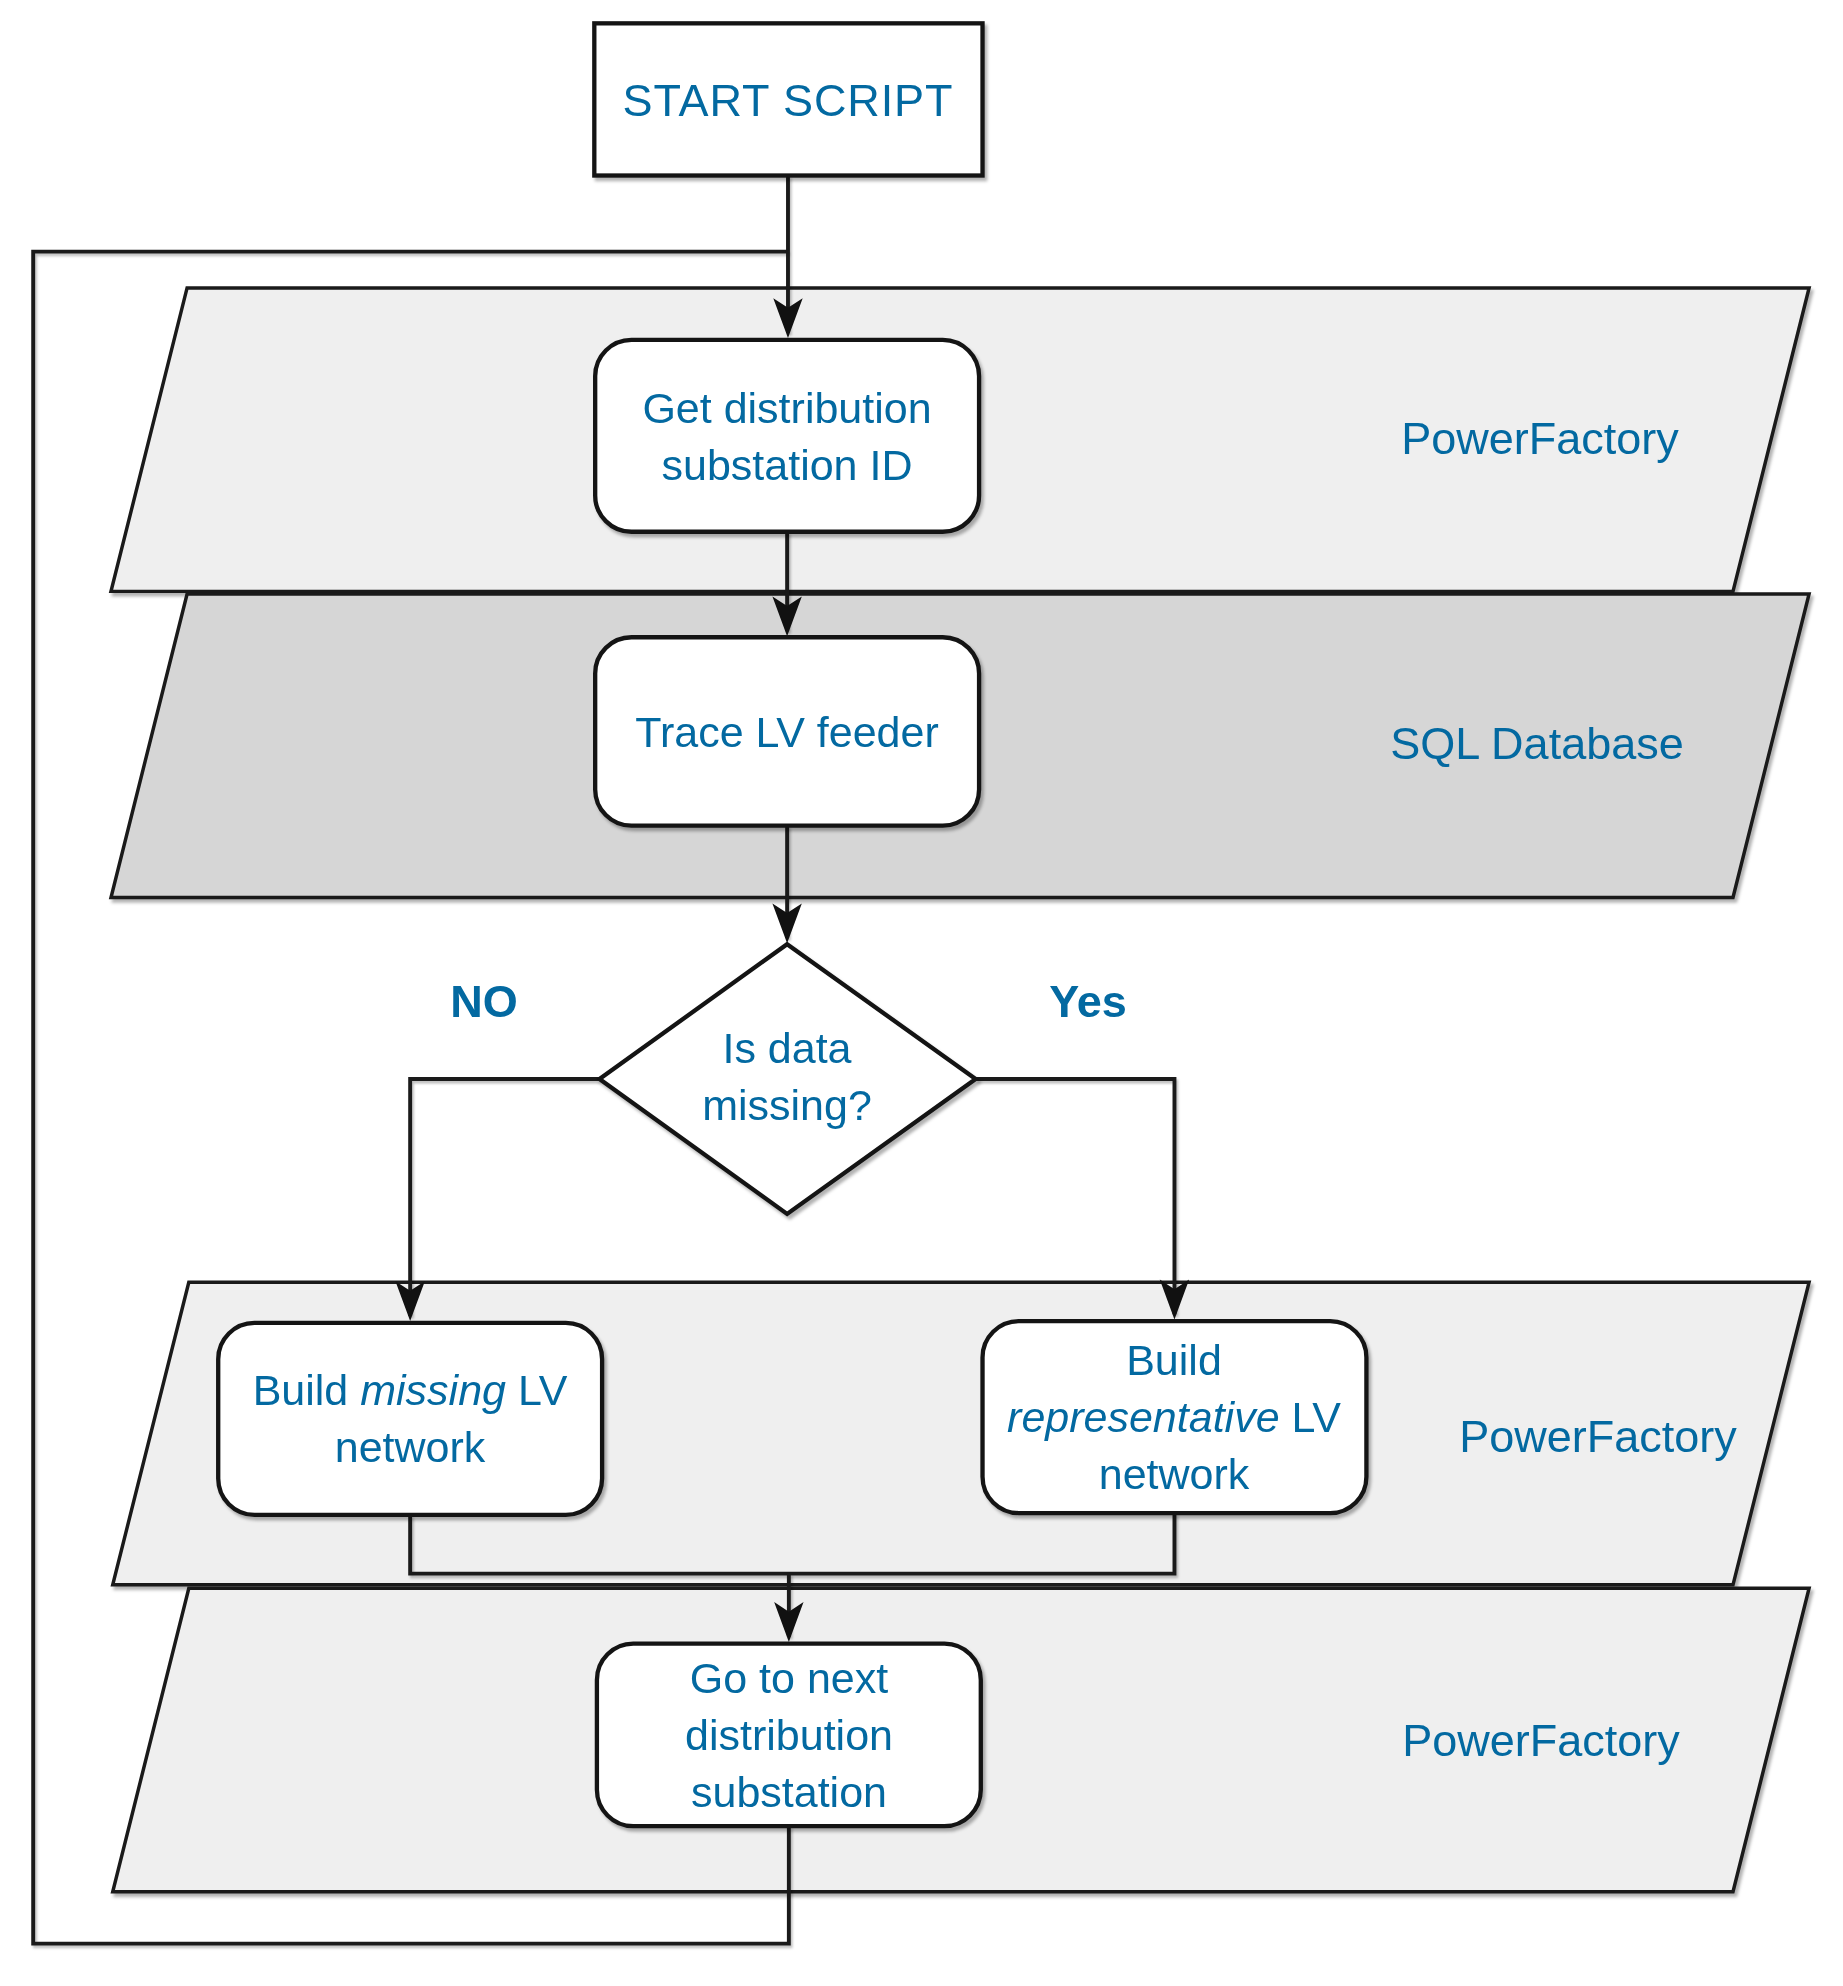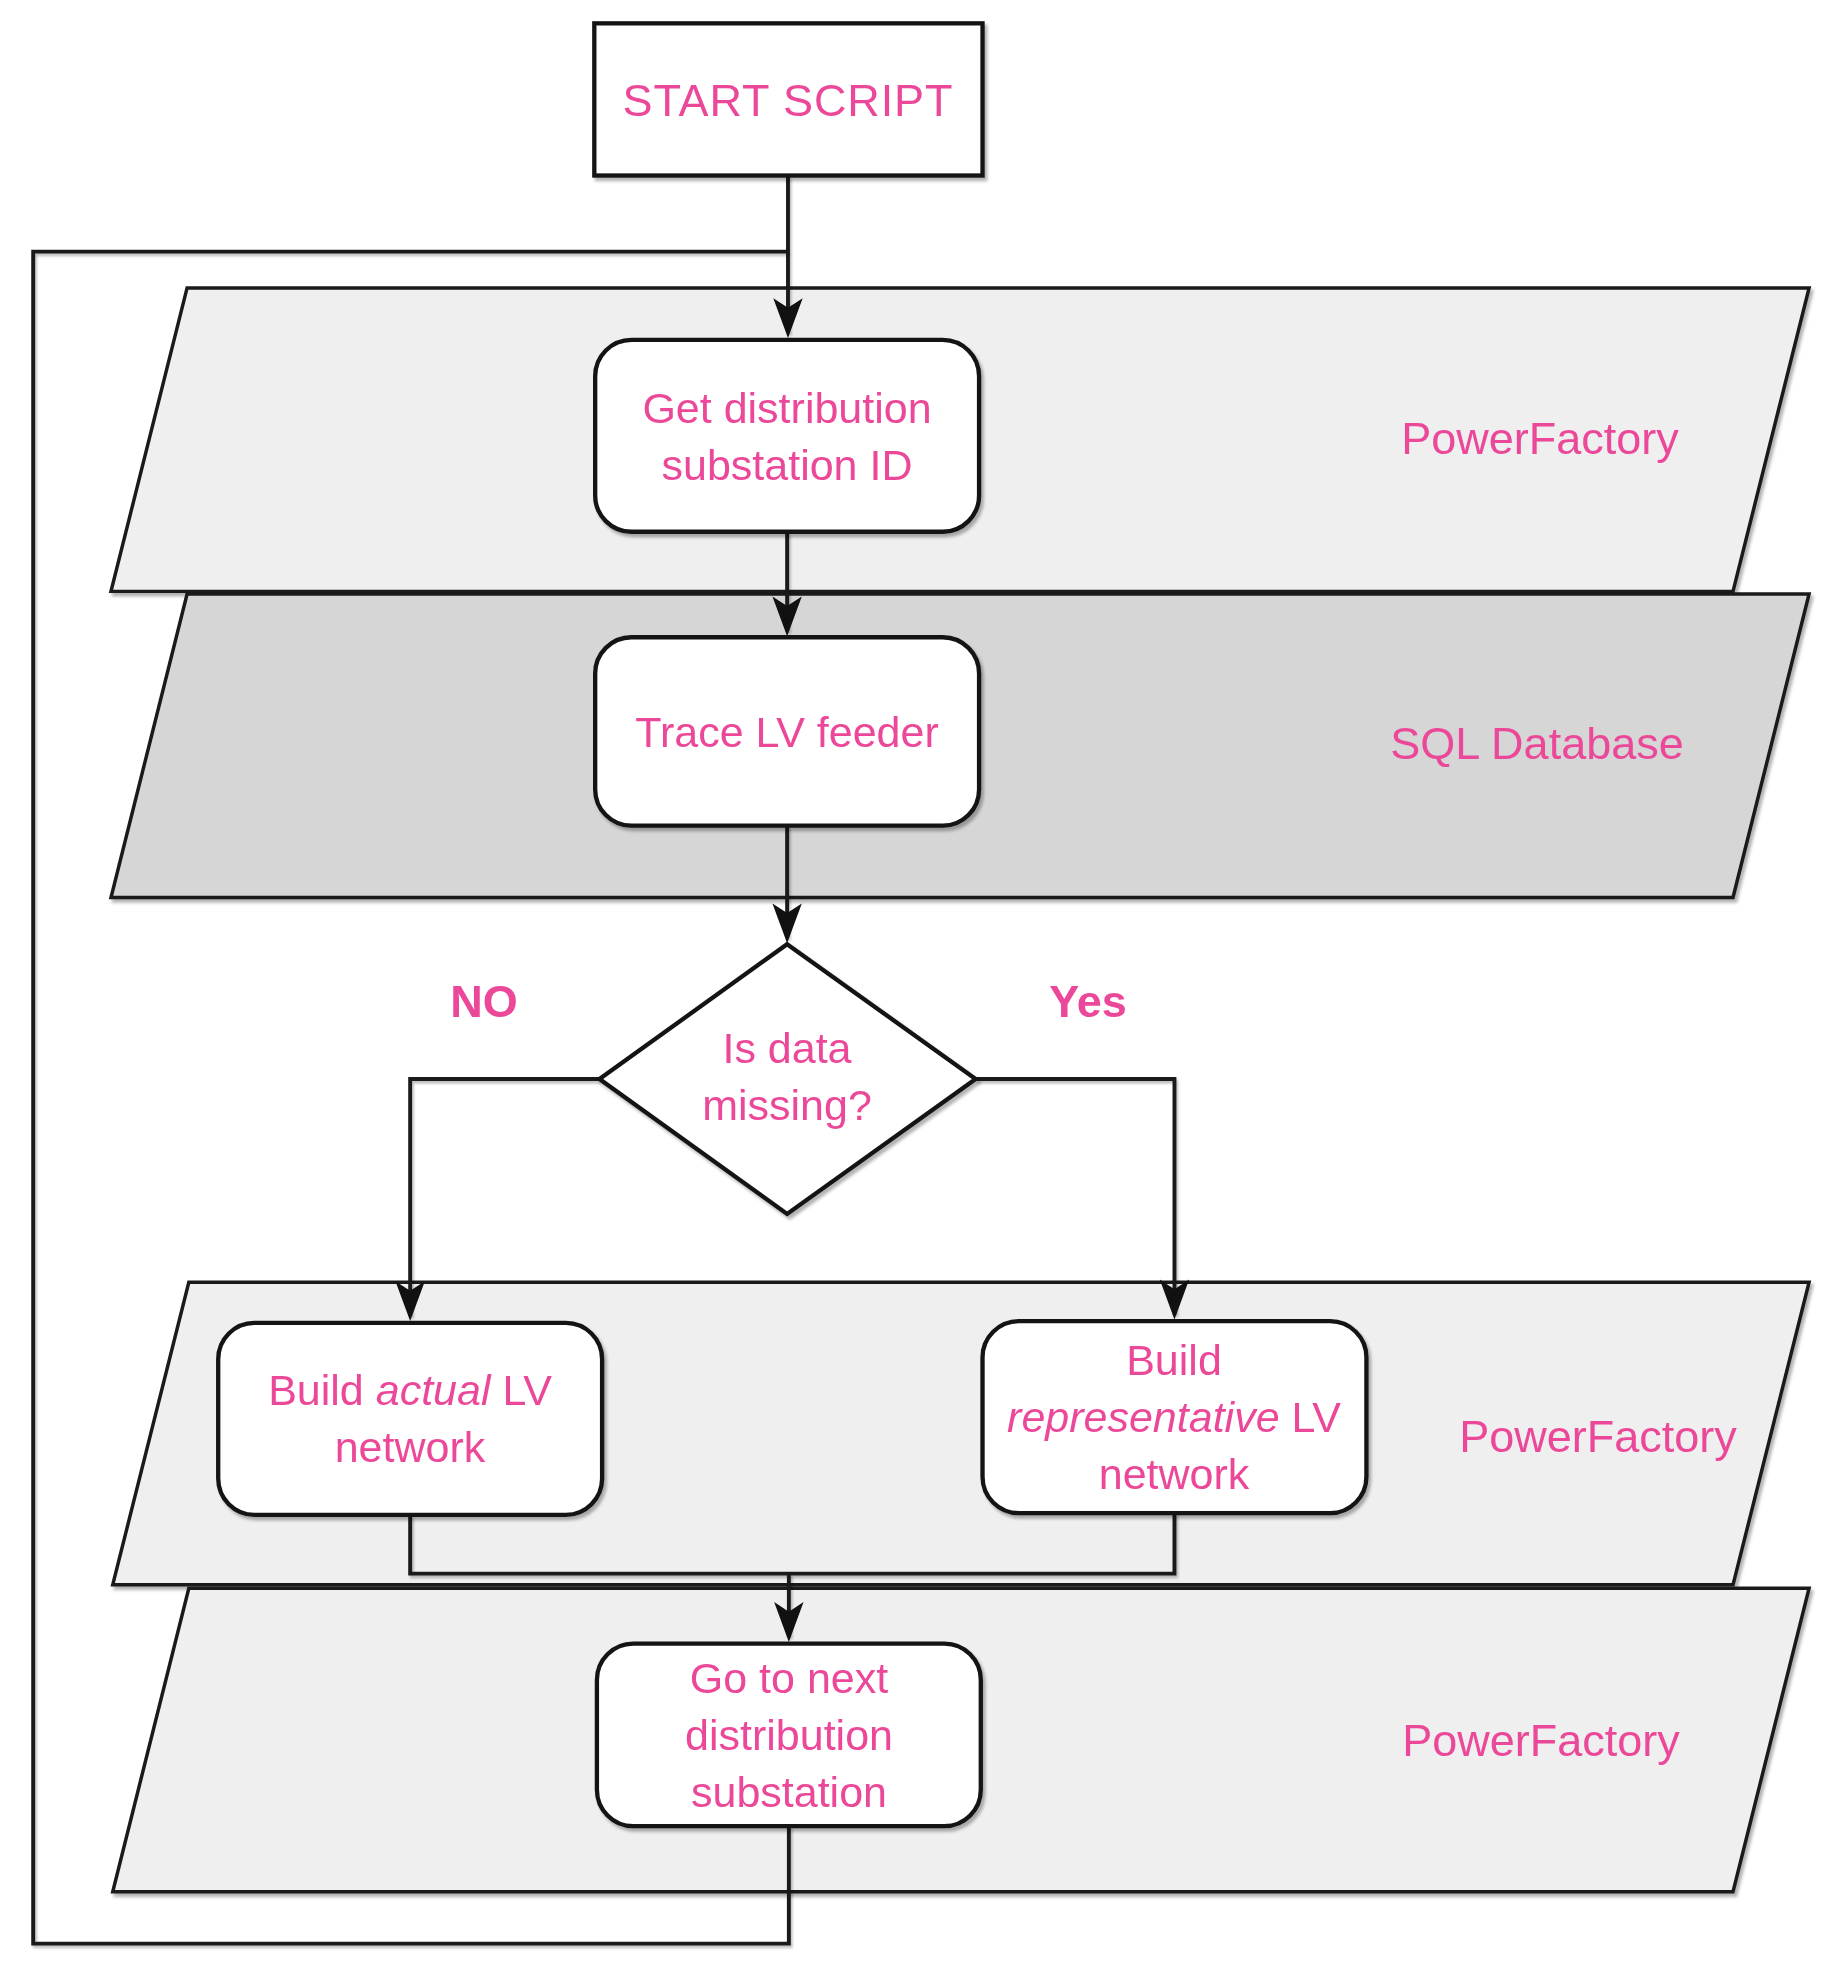--- a/index.html
+++ b/index.html
@@ -37,21 +37,21 @@
     stroke-width: 4.5;
     filter: drop-shadow(2px 3px 1px rgba(0,0,0,0.25));
   }
   .arrowhead {
     fill: #111111;
     stroke: none;
   }
   .label {
     position: absolute;
     transform: translate(-50%, -50%);
-    color: #ec4899;
+    color: #0369a1;
     text-align: center;
     white-space: nowrap;
     line-height: 57px;
     font-size: 43px;
   }
   .label .it { font-style: italic; }
   .band-label {
     font-weight: normal;
     font-size: 45px;
   }
@@ -111,21 +111,21 @@
   <div class="label" style="left:787px; top:732px;">
       <div><span>Trace LV feeder</span></div>
     </div>
 
   <div class="label" style="left:787px; top:1077px;">
       <div><span>Is data</span></div>
       <div><span>missing?</span></div>
     </div>
 
   <div class="label" style="left:410px; top:1419px;">
-      <div><span>Build </span><span class="it">actual</span><span> LV</span></div>
+      <div><span>Build </span><span class="it">missing</span><span> LV</span></div>
       <div><span>network</span></div>
     </div>
 
   <div class="label" style="left:1174px; top:1417px;">
       <div><span>Build</span></div>
       <div><span class="it">representative</span><span> LV</span></div>
       <div><span>network</span></div>
     </div>
 
   <div class="label" style="left:789px; top:1735px;">

